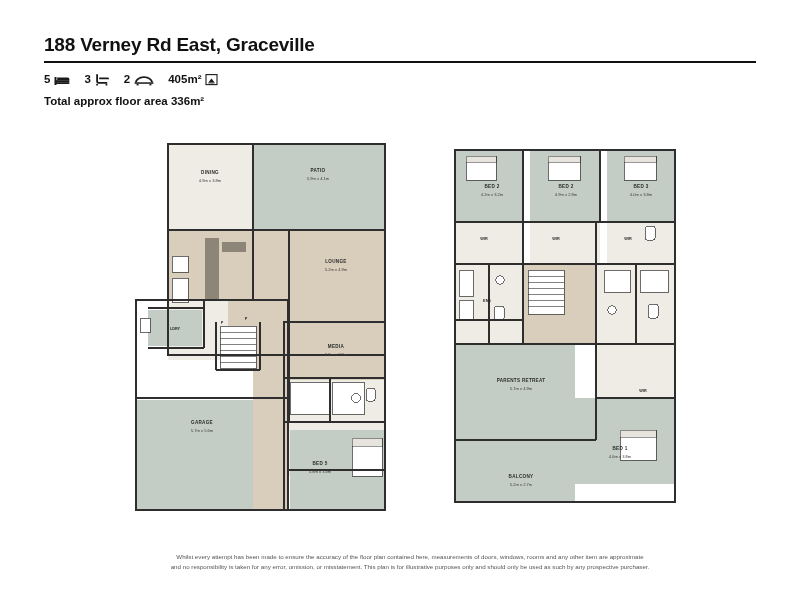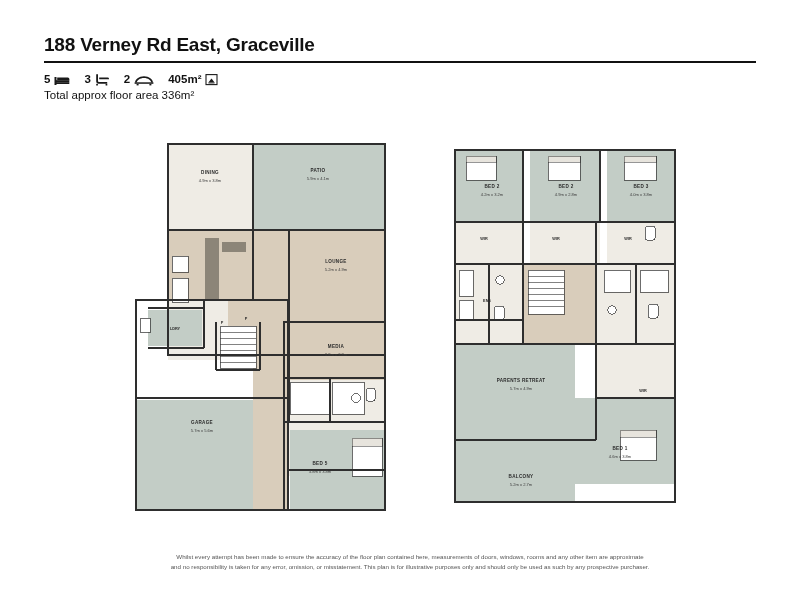--- a/index.html
+++ b/index.html
@@ -55,23 +55,23 @@
     align-items: center;
     margin-right: 14px;
   }
   .spec .num { margin-right: 4px; }
   .spec .ic {
     display: inline-flex;
     align-items: flex-end;
     justify-content: center;
   }
   .total {
-    margin-top: 0;
+    margin-top: 6px;
     font-size: 11.5px;
-    font-weight: normal;
+    font-weight: bold;
     color: #111;
   }
 
   
   .plan {
     position: absolute;
     left: 0;
     top: 130px;
     width: 800px;
     height: 410px;

